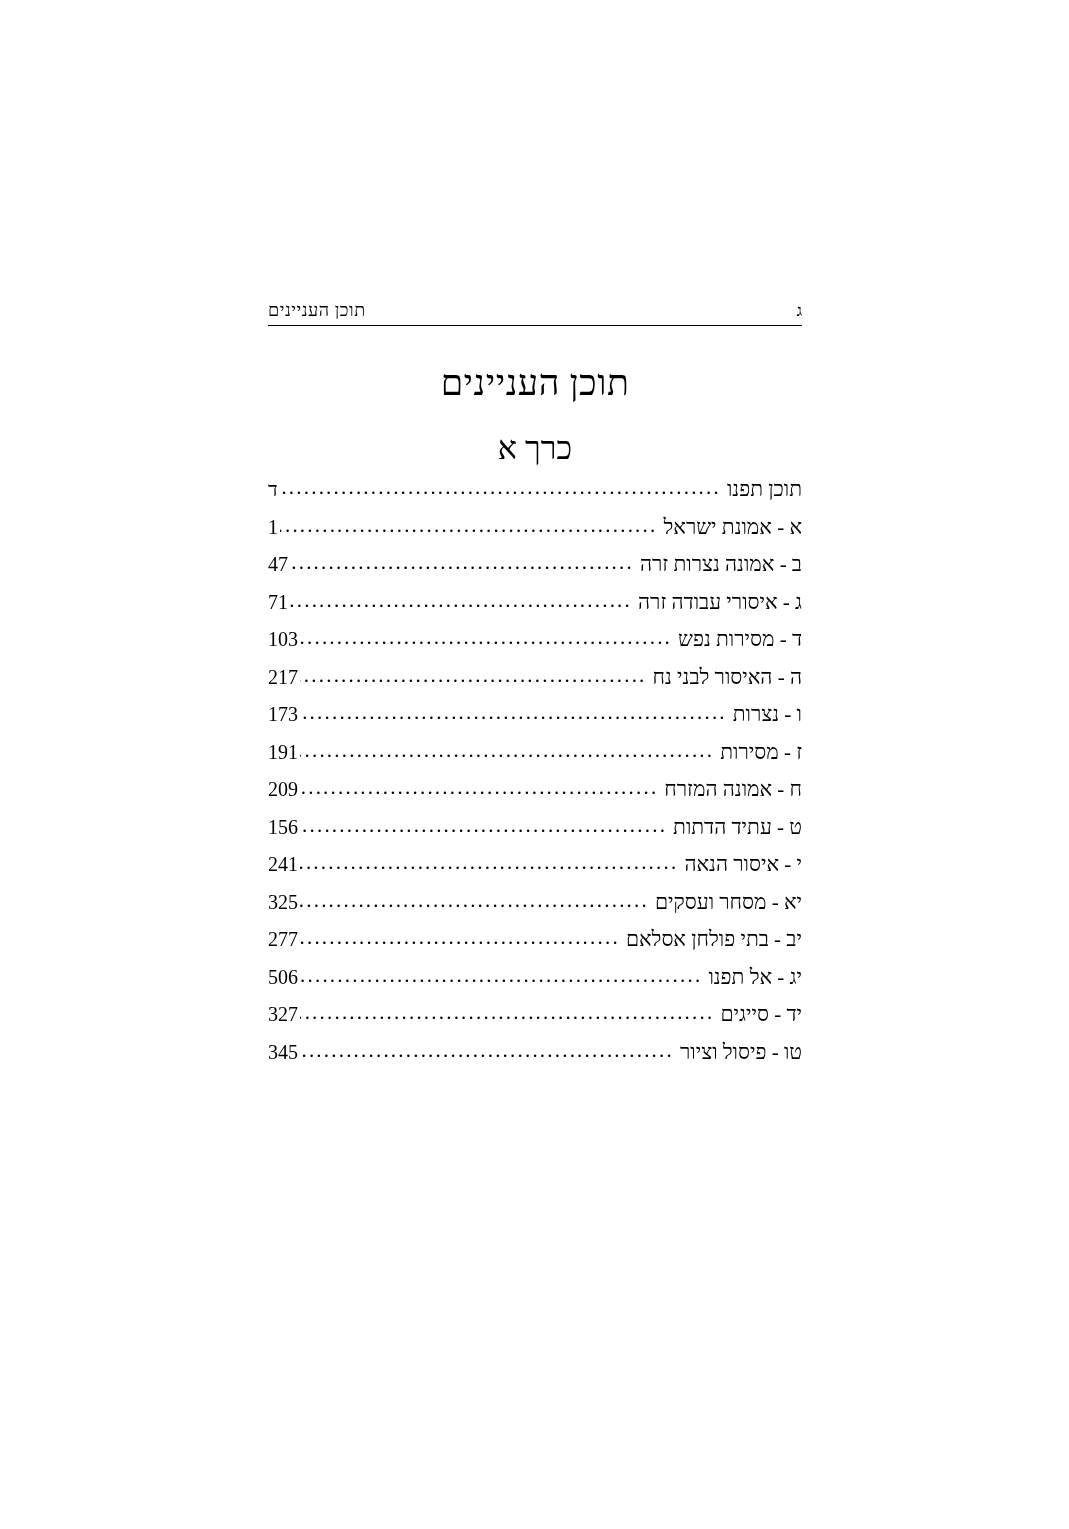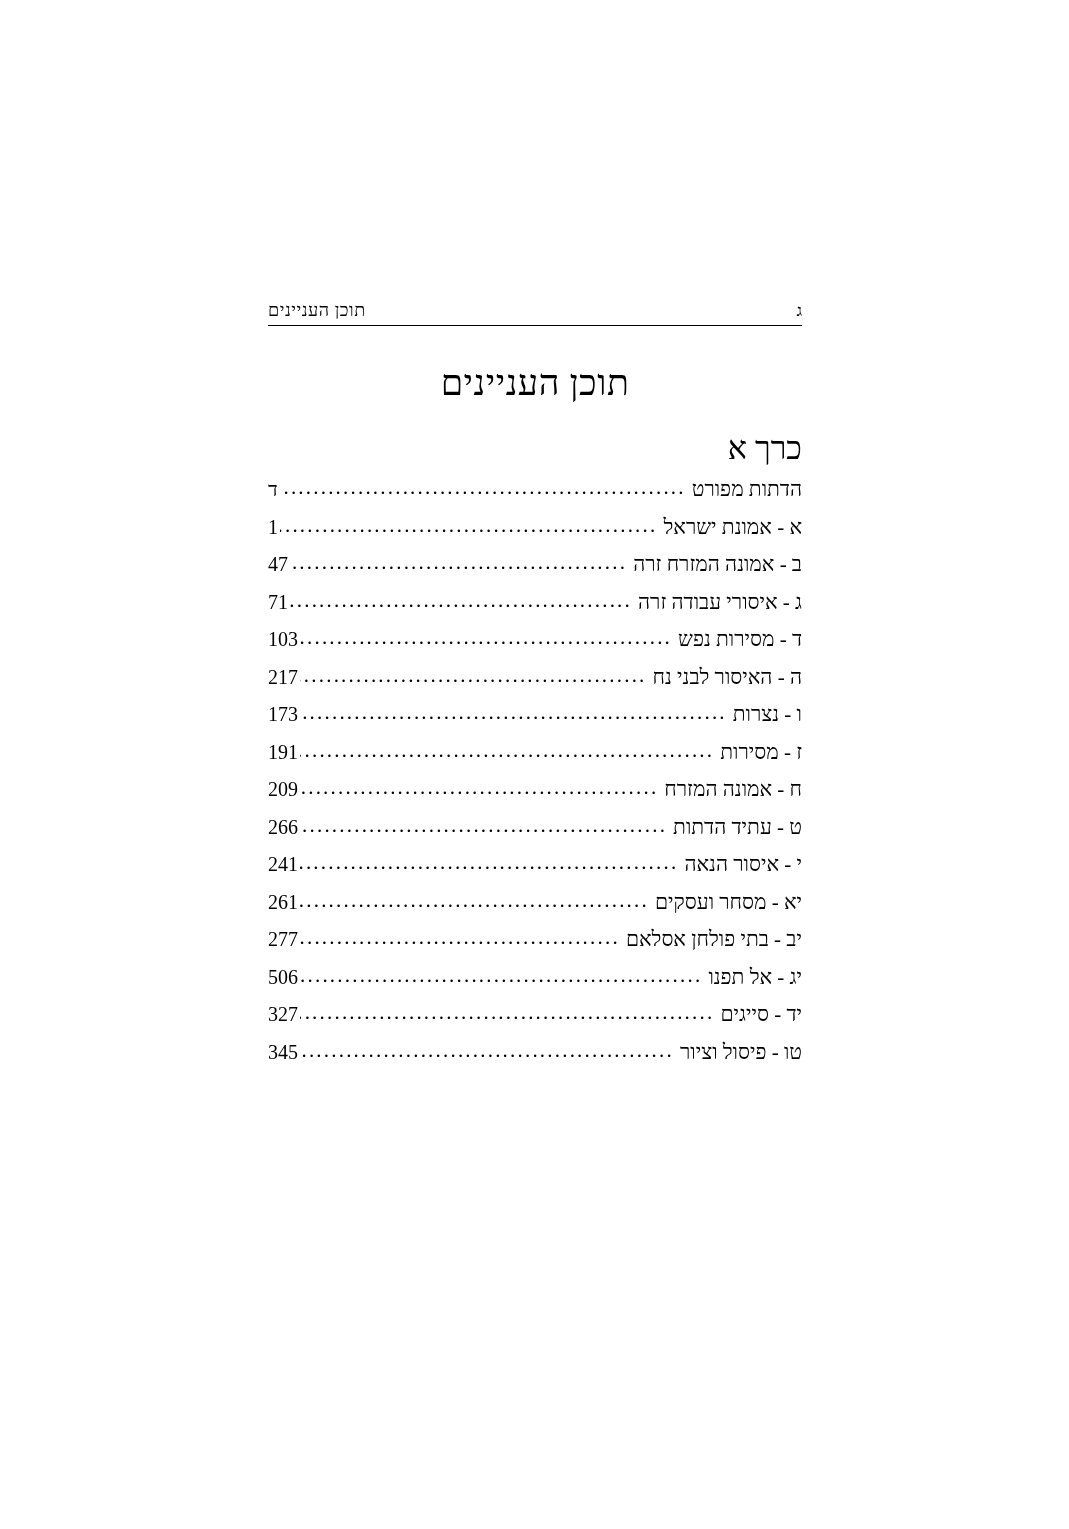--- a/index.html
+++ b/index.html
@@ -50,20 +50,21 @@
   }
   
   .doc-title {
     text-align: center;
     font-size: 36px;
     font-weight: normal;
     margin: 36px 0 0 0;
     letter-spacing: 0.5px;
   }
   .vol-title {
+    text-align: center;
     font-size: 32px;
     font-weight: normal;
     margin: 26px 0 12px 0;
   }
   
   .toc {
     margin-top: 12px;
   }
   .toc-row {
     display: flex;
@@ -107,33 +108,33 @@
       <div class="hdr-title">תוכן העניינים</div>
       <div class="hdr-folio">ג</div>
     </div>
 
     <h1 class="doc-title">תוכן העניינים</h1>
     <h2 class="vol-title">כרך א</h2>
 
     <div class="toc">
 
       <div class="toc-row">
-        <span class="toc-label">הדתות מפורט</span>
+        <span class="toc-label">תוכן תפנו</span>
         <span class="toc-dots">............................................................................................................</span>
         <span class="toc-page">ד</span>
       </div>
 
       <div class="toc-row">
         <span class="toc-label">א - אמונת ישראל</span>
         <span class="toc-dots">............................................................................................................</span>
         <span class="toc-page">1</span>
       </div>
 
       <div class="toc-row">
-        <span class="toc-label">ב - אמונה המזרח זרה</span>
+        <span class="toc-label">ב - אמונה נצרות זרה</span>
         <span class="toc-dots">............................................................................................................</span>
         <span class="toc-page">47</span>
       </div>
 
       <div class="toc-row">
         <span class="toc-label">ג - איסורי עבודה זרה</span>
         <span class="toc-dots">............................................................................................................</span>
         <span class="toc-page">71</span>
       </div>
 
@@ -163,33 +164,33 @@
 
       <div class="toc-row">
         <span class="toc-label">ח - אמונה המזרח</span>
         <span class="toc-dots">............................................................................................................</span>
         <span class="toc-page">209</span>
       </div>
 
       <div class="toc-row">
         <span class="toc-label">ט - עתיד הדתות</span>
         <span class="toc-dots">............................................................................................................</span>
-        <span class="toc-page">266</span>
+        <span class="toc-page">156</span>
       </div>
 
       <div class="toc-row">
         <span class="toc-label">י - איסור הנאה</span>
         <span class="toc-dots">............................................................................................................</span>
         <span class="toc-page">241</span>
       </div>
 
       <div class="toc-row">
         <span class="toc-label">יא - מסחר ועסקים</span>
         <span class="toc-dots">............................................................................................................</span>
-        <span class="toc-page">261</span>
+        <span class="toc-page">325</span>
       </div>
 
       <div class="toc-row">
         <span class="toc-label">יב - בתי פולחן אסלאם</span>
         <span class="toc-dots">............................................................................................................</span>
         <span class="toc-page">277</span>
       </div>
 
       <div class="toc-row">
         <span class="toc-label">יג - אל תפנו</span>

